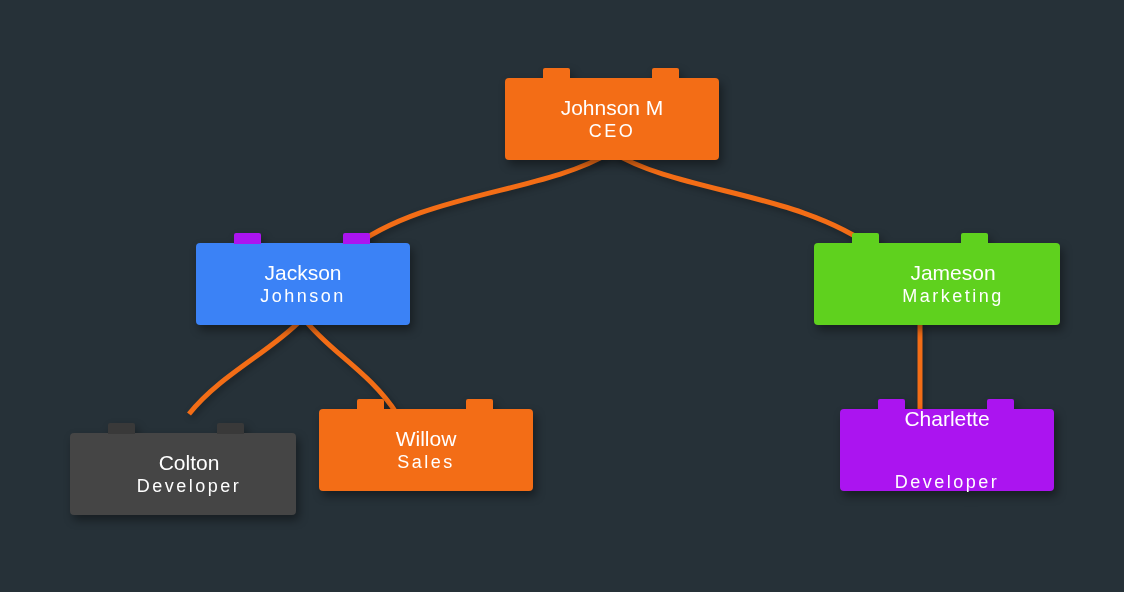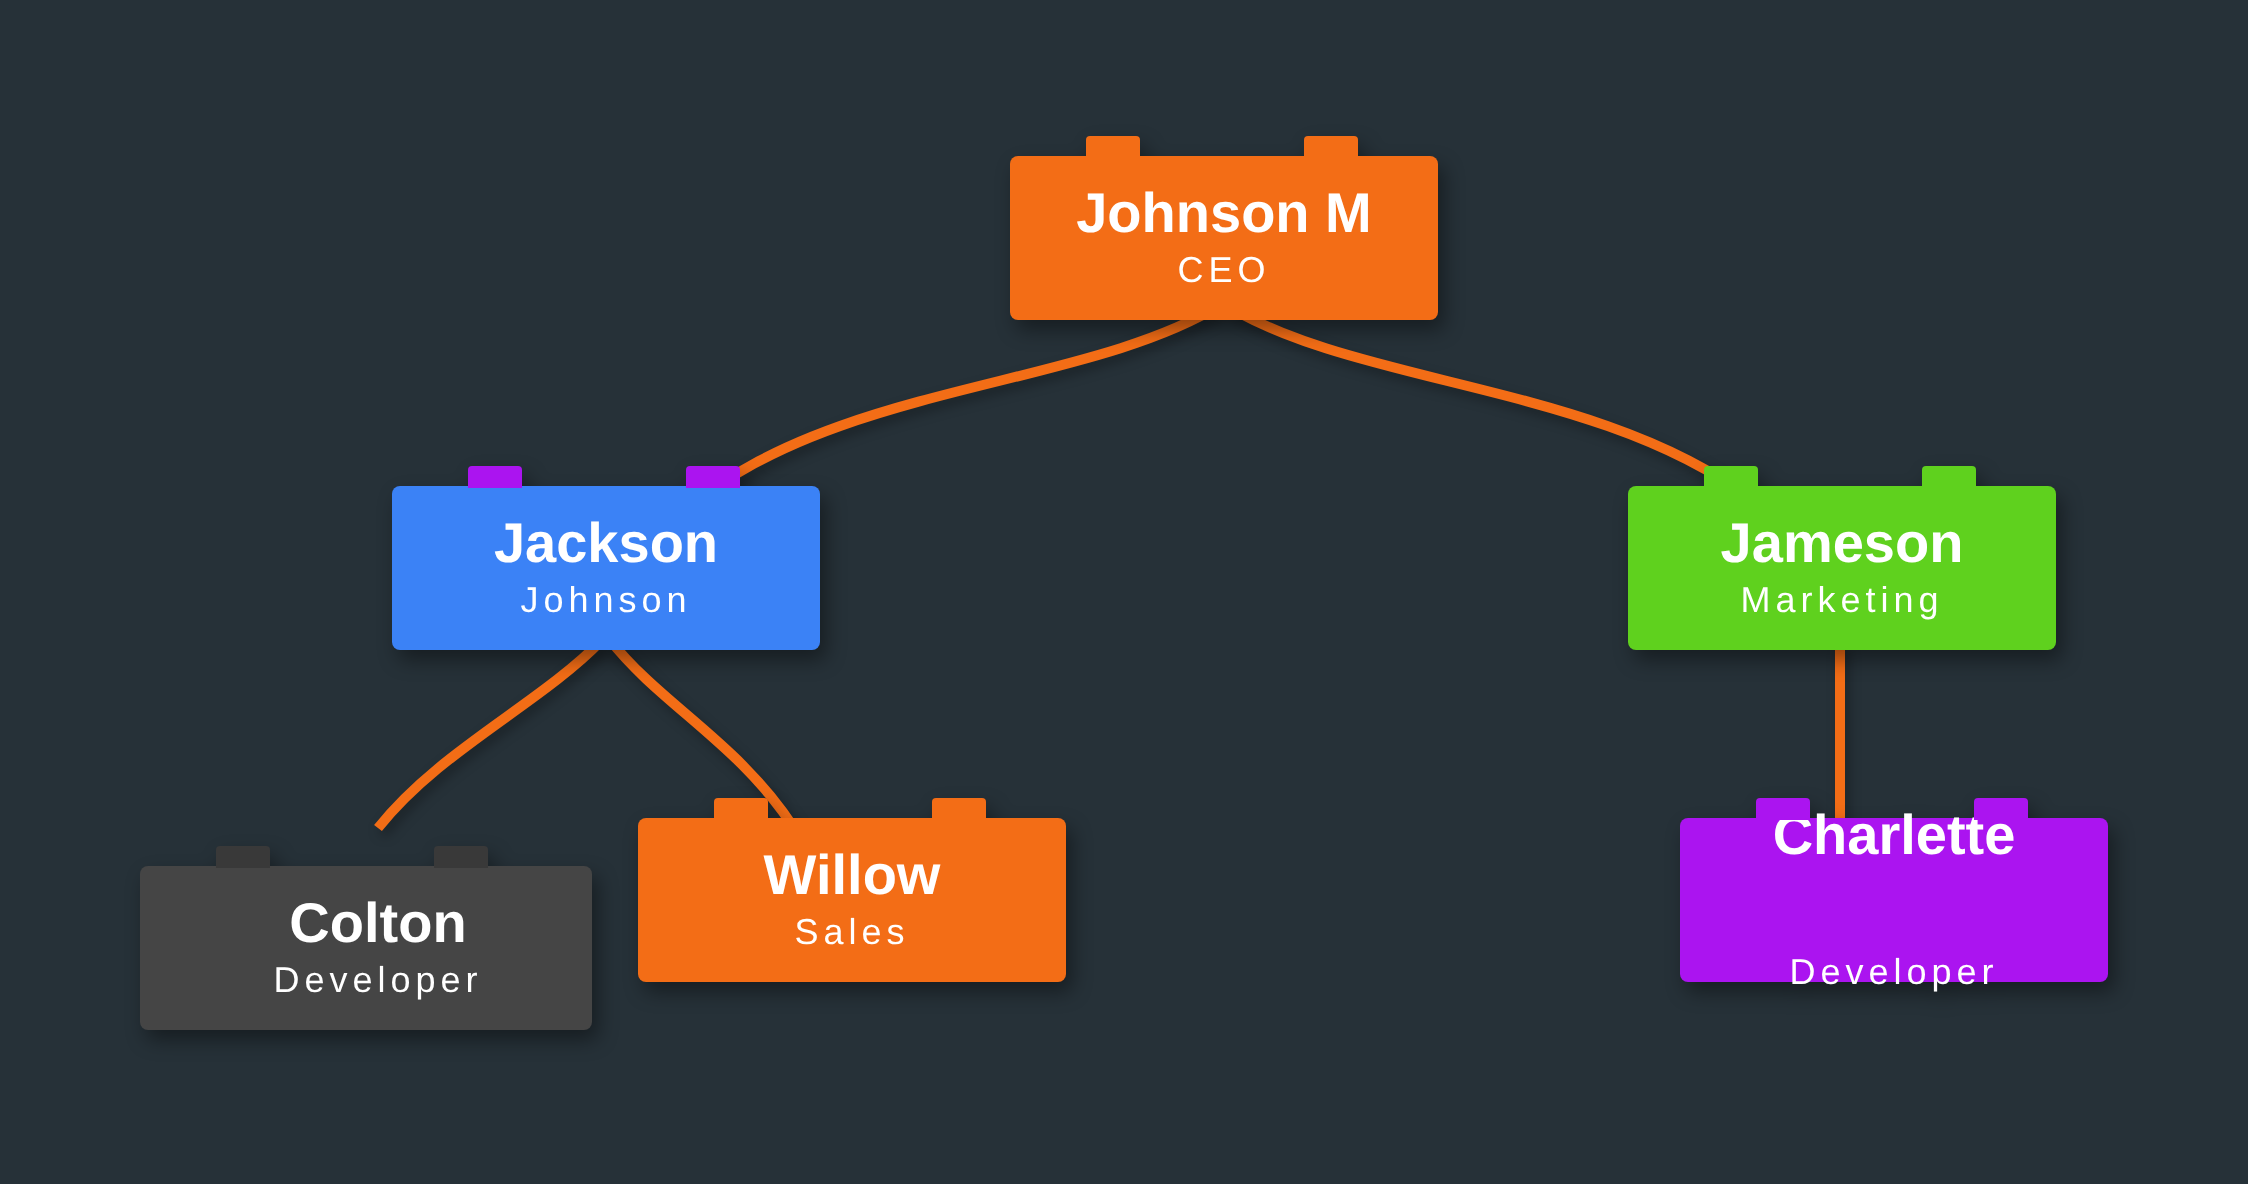--- a/index.html
+++ b/index.html
@@ -50,22 +50,22 @@
     position: absolute;
     top: -10px;
     width: 27px;
     height: 11px;
     border-radius: 2px 2px 0 0;
   }
   .tab-l { left: 38px; }
   .tab-r { left: 147px; }
   .node-name {
     color: #ffffff;
-    font-size: 28px;
-    font-weight: bold;
+    font-size: 21px;
+    font-weight: normal;
     line-height: 1.1;
     margin-bottom: 3px;
     white-space: nowrap;
   }
   .node-title {
     color: #ffffff;
     font-size: 18px;
     letter-spacing: 2.5px;
     line-height: 1.1;
     white-space: nowrap;
@@ -98,21 +98,21 @@
     <div class="node-title" style="color: rgb(255, 255, 255);">CEO</div>
   </div>
 
   <div class="node" id="node-1" style="background: #3b82f6;">
     <span class="tab tab-l" style="background: rgb(171, 20, 240);"></span>
     <span class="tab tab-r" style="background: rgb(171, 20, 240);"></span>
     <div class="node-name" style="color: rgb(255, 255, 255);">Jackson</div>
     <div class="node-title" style="color: rgb(255, 255, 255);">Johnson</div>
   </div>
 
-  <div class="node" id="node-2" style="background: rgb(95, 209, 30);">
+  <div class="node" id="node-2" style="background: rgb(95, 209, 30); padding-left: 32px;">
     <span class="tab tab-l" style="background: rgb(95, 209, 30);"></span>
     <span class="tab tab-r" style="background: rgb(95, 209, 30);"></span>
     <div class="node-name" style="color: rgb(255, 255, 255);">Jameson</div>
     <div class="node-title" style="color: rgb(255, 255, 255);">Marketing</div>
   </div>
 
   <div class="node" id="node-3" style="background: rgb(69, 69, 69);">
     <span class="tab tab-l" style="background: rgb(57, 57, 57);"></span>
     <span class="tab tab-r" style="background: rgb(57, 57, 57);"></span>
     <div class="node-name" style="color: rgb(255, 255, 255);">Colton</div>

